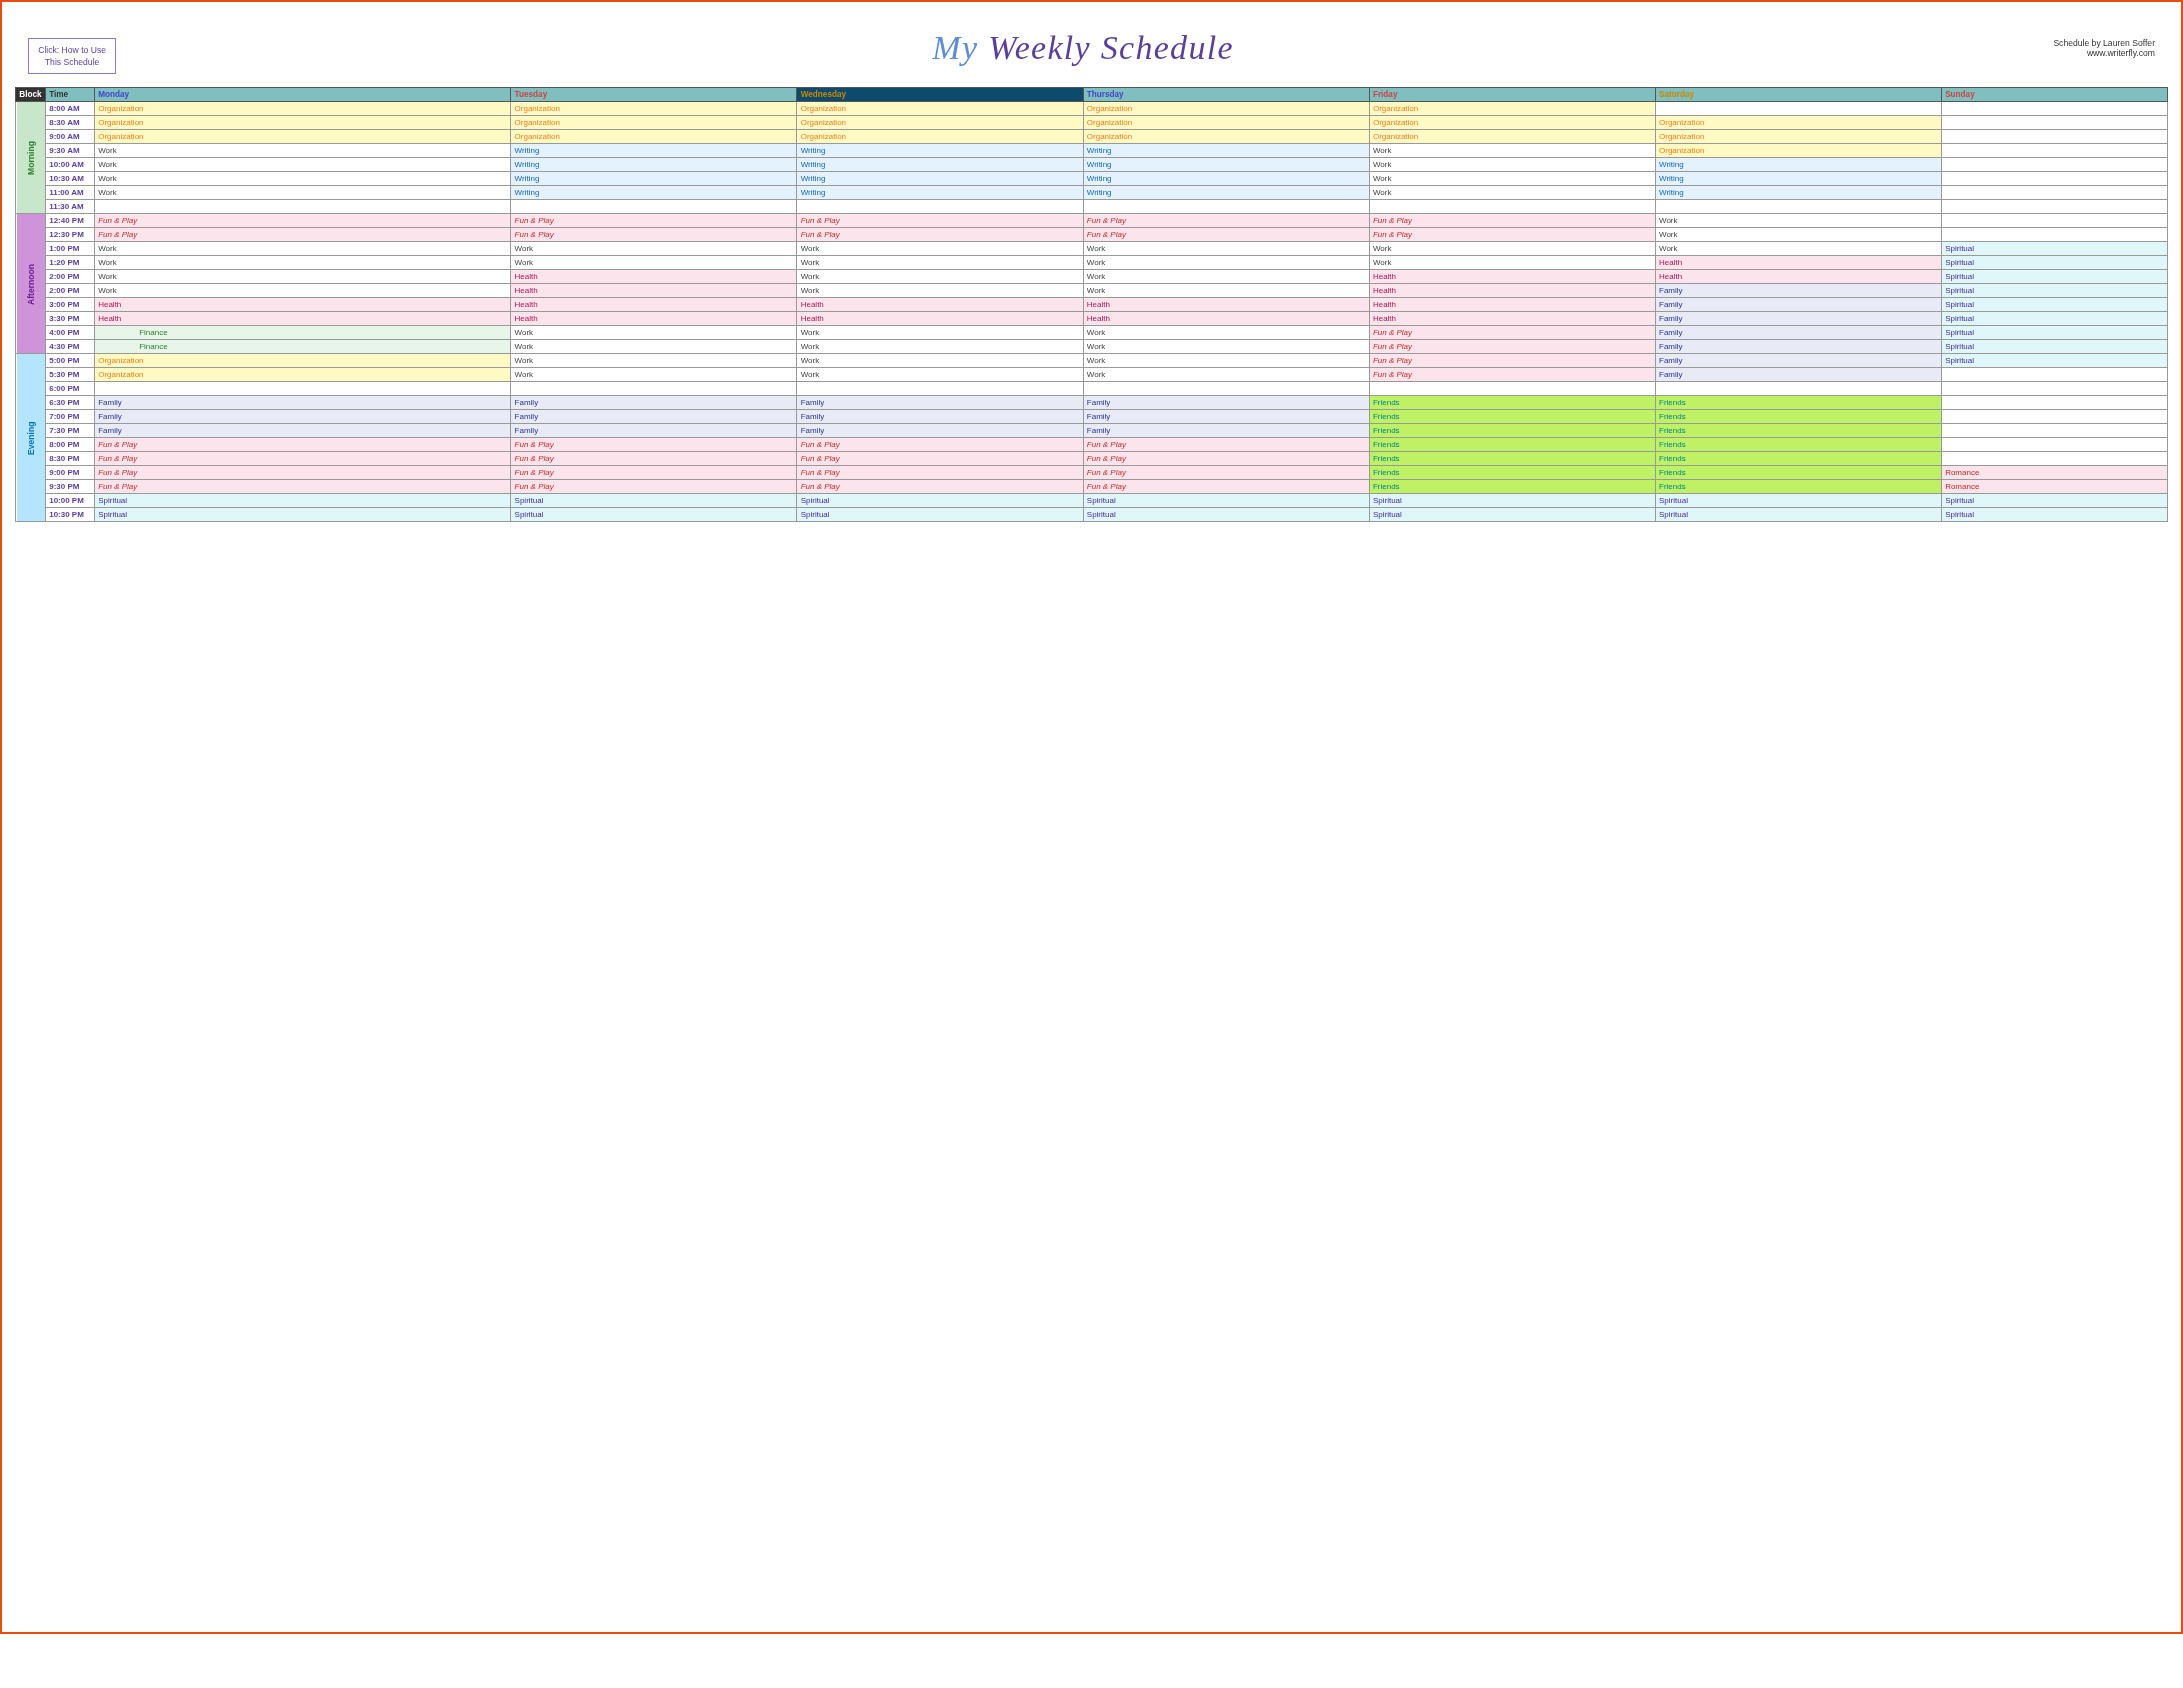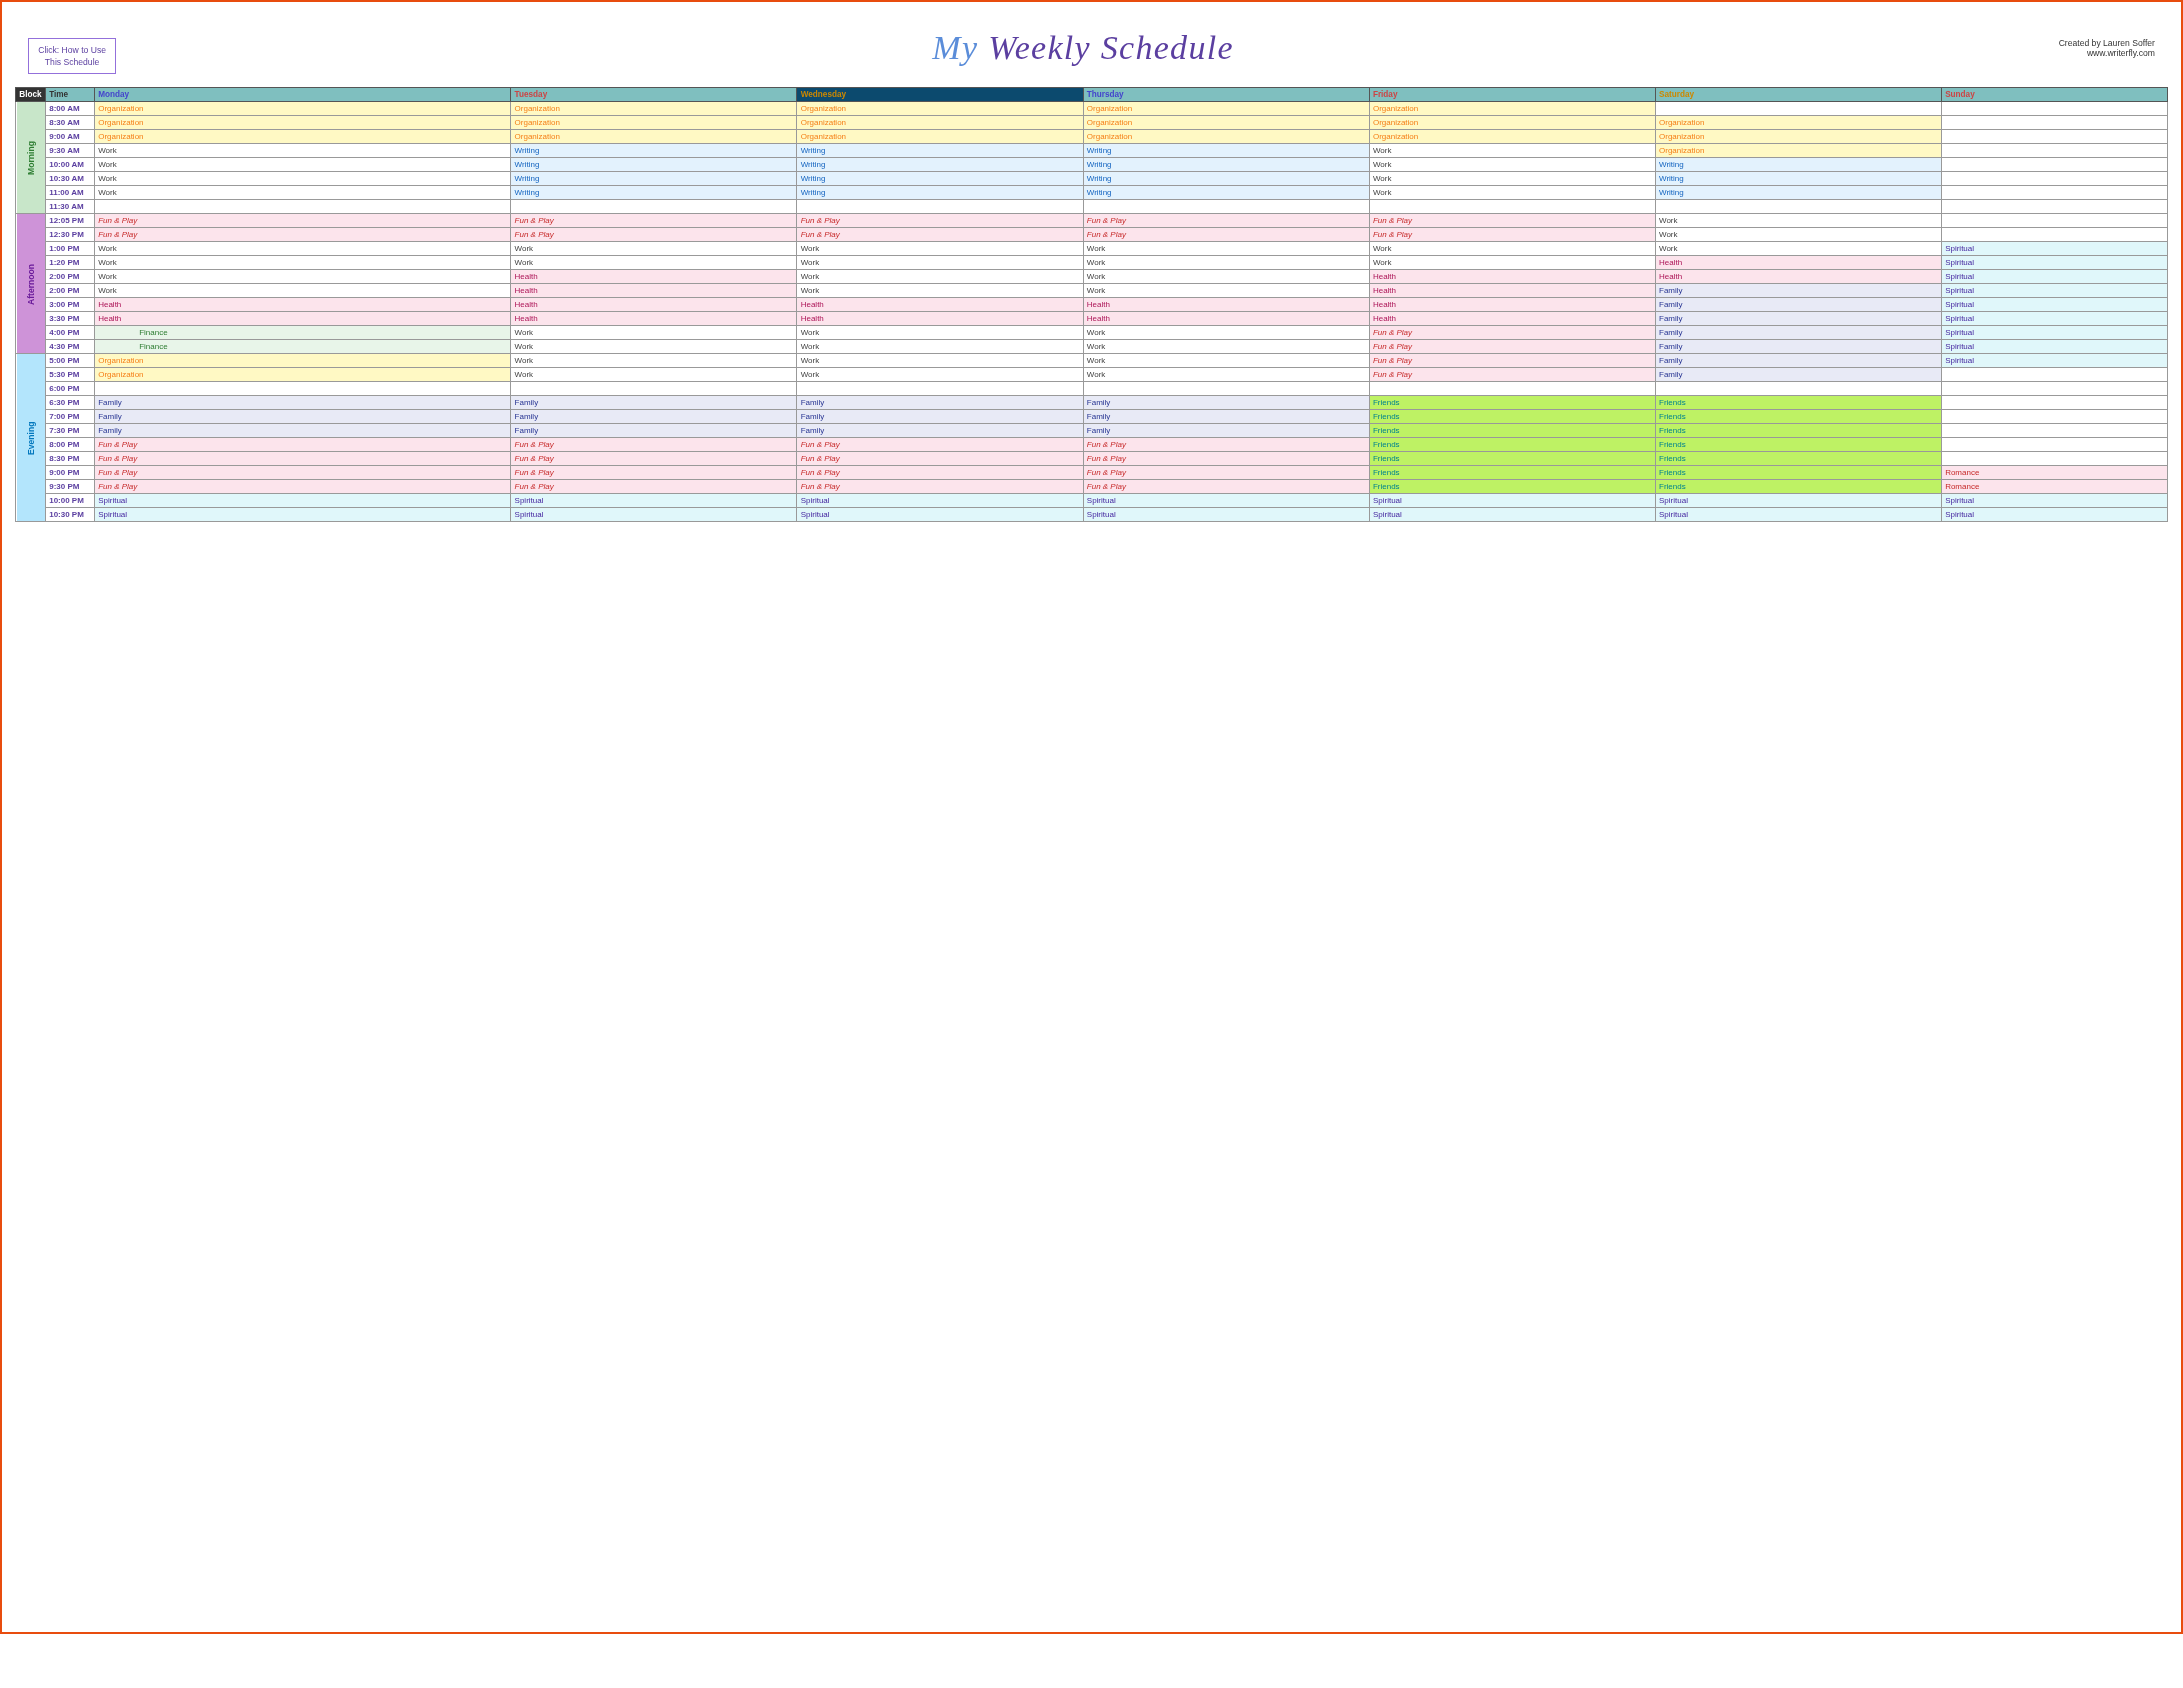--- a/index.html
+++ b/index.html
@@ -139,21 +139,21 @@
 <div class="page">
   <div class="header">
     <div class="how-to-btn">
       <span>Click:  How to Use</span><br>
       <span>This Schedule</span>
     </div>
     <div class="main-title">
       <span class="my">My</span><span> Weekly Schedule</span>
     </div>
     <div class="creator-info">
-      <span>Created by Lauren Soffer</span><br>
+      <span>Schedule by Lauren Soffer</span><br>
       <span>www.writerfly.com</span>
     </div>
   </div>
 
   <table class="schedule-table">
     <thead>
       <tr>
         <th class="col-block">Block</th>
         <th class="col-time">Time</th>
         <th class="col-monday">Monday</th>
@@ -242,21 +242,21 @@
           <td class="act-empty"></td>
           <td class="act-empty"></td>
           <td class="act-empty"></td>
           <td class="act-empty"></td>
           <td class="act-empty"></td>
           <td class="act-empty"></td>
           <td class="act-empty"></td>
         </tr>
         <tr style="border-top: 1.3px solid rgb(91, 63, 160);">
           <td rowspan="10" class="block-cell block-afternoon">Afternoon</td>
-          <td class="time-cell">12:05 PM</td>
+          <td class="time-cell">12:40 PM</td>
           <td class="act-fun-play"><span class="act-text fun">Fun &amp; Play</span></td>
           <td class="act-fun-play"><span class="act-text fun">Fun &amp; Play</span></td>
           <td class="act-fun-play"><span class="act-text fun">Fun &amp; Play</span></td>
           <td class="act-fun-play"><span class="act-text fun">Fun &amp; Play</span></td>
           <td class="act-fun-play"><span class="act-text fun">Fun &amp; Play</span></td>
           <td class="act-work"><span class="act-text work">Work</span></td>
           <td class="act-empty"></td>
         </tr>
         <tr>
           <td class="time-cell">12:30 PM</td>

